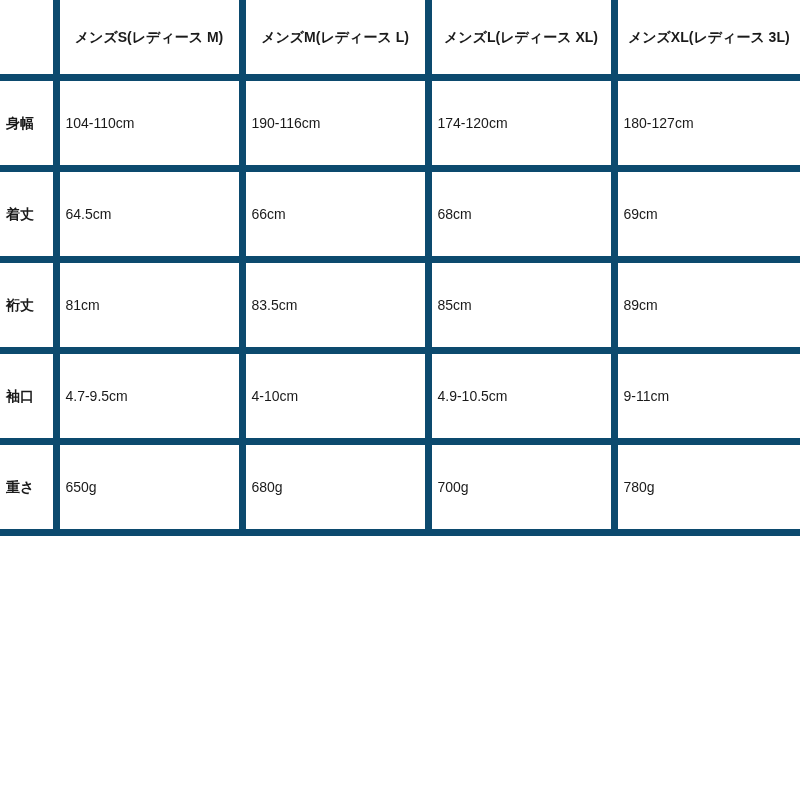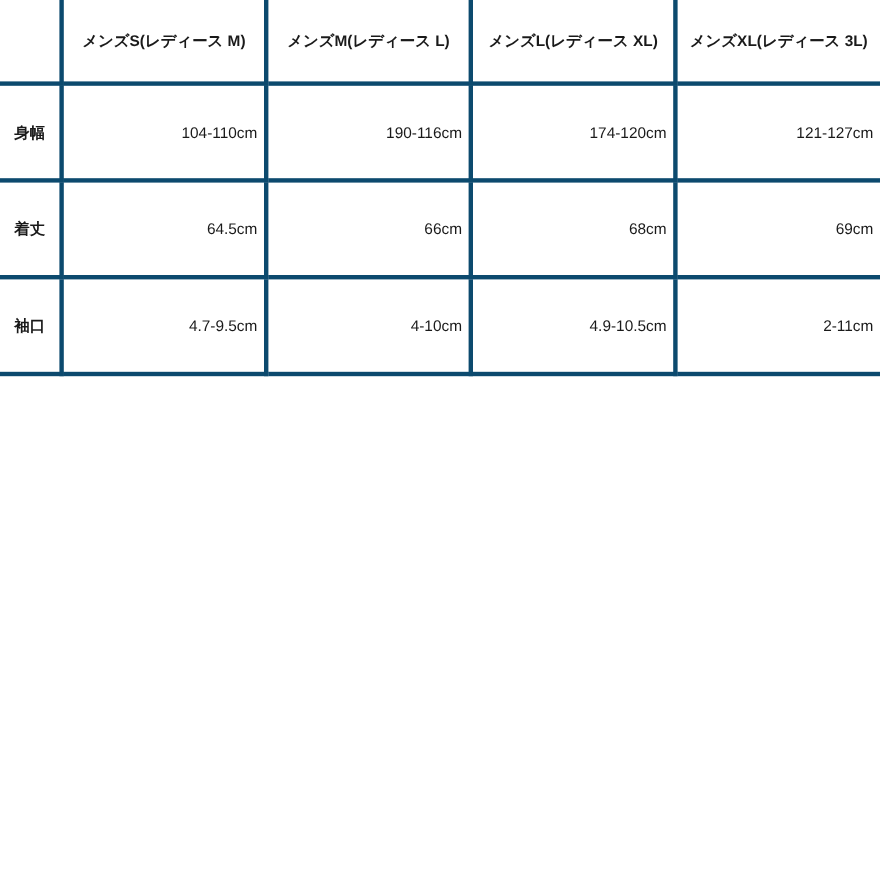--- a/index.html
+++ b/index.html
@@ -20,21 +20,21 @@
   table.size-table {
     border-collapse: collapse;
     width: 800px;
     table-layout: fixed;
     background: #ffffff;
   }
   table.size-table col.rowhead-col { width: 56px; }
   table.size-table col.data-col { width: 186px; }
 
   table.size-table th, table.size-table td {
-    border: 4px solid #0c4a6e;
+    border: 7px solid #0c4a6e;
     color: #1a1a1a;
     font-size: 14px;
     line-height: 1.5;
     vertical-align: middle;
     padding: 6px 6px;
   }
   
   table.size-table tr > *:first-child { border-left: none; }
   table.size-table tr > *:last-child { border-right: none; }
   table.size-table tr:first-child > * { border-top: none; }
@@ -47,28 +47,28 @@
   th.col-head {
     background: #ffffff;
     font-weight: bold;
     text-align: center;
     font-size: 14.5px;
     height: 62px;
   }
   th.row-head {
     background: #ffffff;
     font-weight: bold;
-    text-align: center;
+    text-align: left;
     font-size: 14.5px;
     padding-left: 14px;
     padding-right: 8px;
     word-break: break-all;
   }
   td.data-cell {
-    text-align: right;
+    text-align: left;
     font-size: 14px;
     font-weight: normal;
     height: 72px;
   }
   tr.row-0 th.row-head, tr.row-0 td.data-cell { height: 72px; }
 </style>
 </head>
 <body>
 
 <div id="page">
@@ -88,31 +88,45 @@
         <th class="col-head">メンズL(レディース XL)</th>
         <th class="col-head">メンズXL(レディース 3L)</th>
       </tr>
     </thead>
     <tbody>
       <tr class="row-0">
         <th class="row-head">身幅</th>
         <td class="data-cell">104-110cm</td>
         <td class="data-cell">190-116cm</td>
         <td class="data-cell">174-120cm</td>
-        <td class="data-cell">121-127cm</td>
+        <td class="data-cell">180-127cm</td>
       </tr>
       <tr class="row-1">
         <th class="row-head">着丈</th>
         <td class="data-cell">64.5cm</td>
         <td class="data-cell">66cm</td>
         <td class="data-cell">68cm</td>
         <td class="data-cell">69cm</td>
       </tr>
+      <tr class="row-2">
+        <th class="row-head">裄丈</th>
+        <td class="data-cell">81cm</td>
+        <td class="data-cell">83.5cm</td>
+        <td class="data-cell">85cm</td>
+        <td class="data-cell">89cm</td>
+      </tr>
       <tr class="row-3">
         <th class="row-head">袖口</th>
         <td class="data-cell">4.7-9.5cm</td>
         <td class="data-cell">4-10cm</td>
         <td class="data-cell">4.9-10.5cm</td>
-        <td class="data-cell">2-11cm</td>
+        <td class="data-cell">9-11cm</td>
+      </tr>
+      <tr class="row-4">
+        <th class="row-head">重さ</th>
+        <td class="data-cell">650g</td>
+        <td class="data-cell">680g</td>
+        <td class="data-cell">700g</td>
+        <td class="data-cell">780g</td>
       </tr>
     </tbody>
   </table>
 </div>
 
 </body></html>

